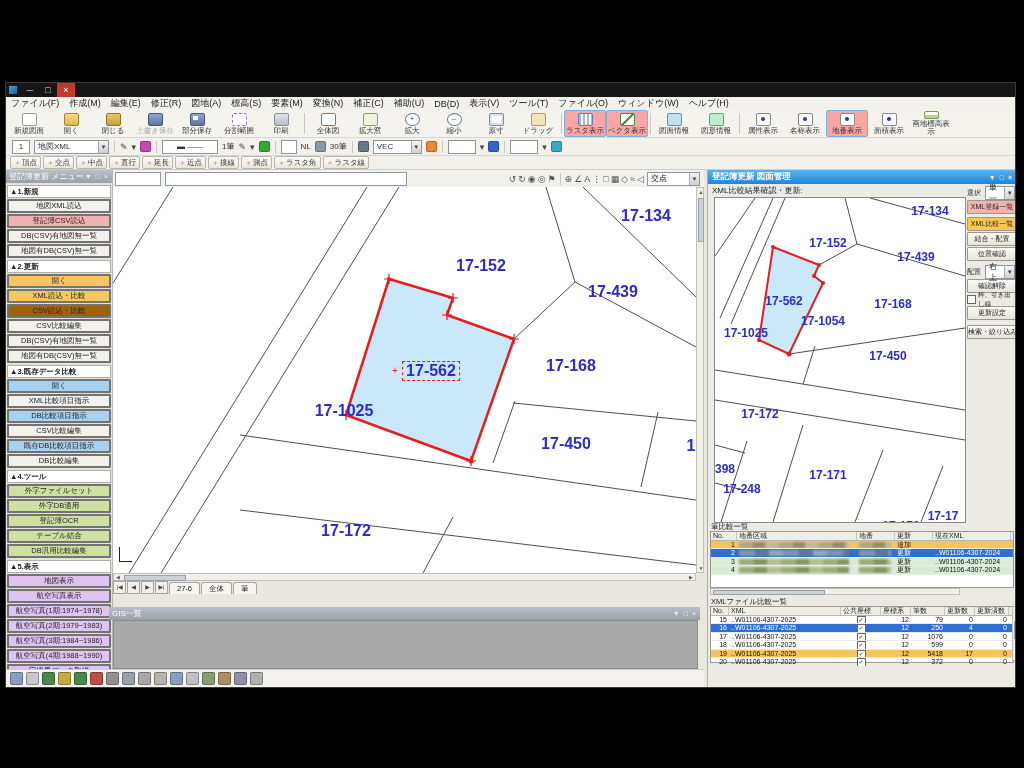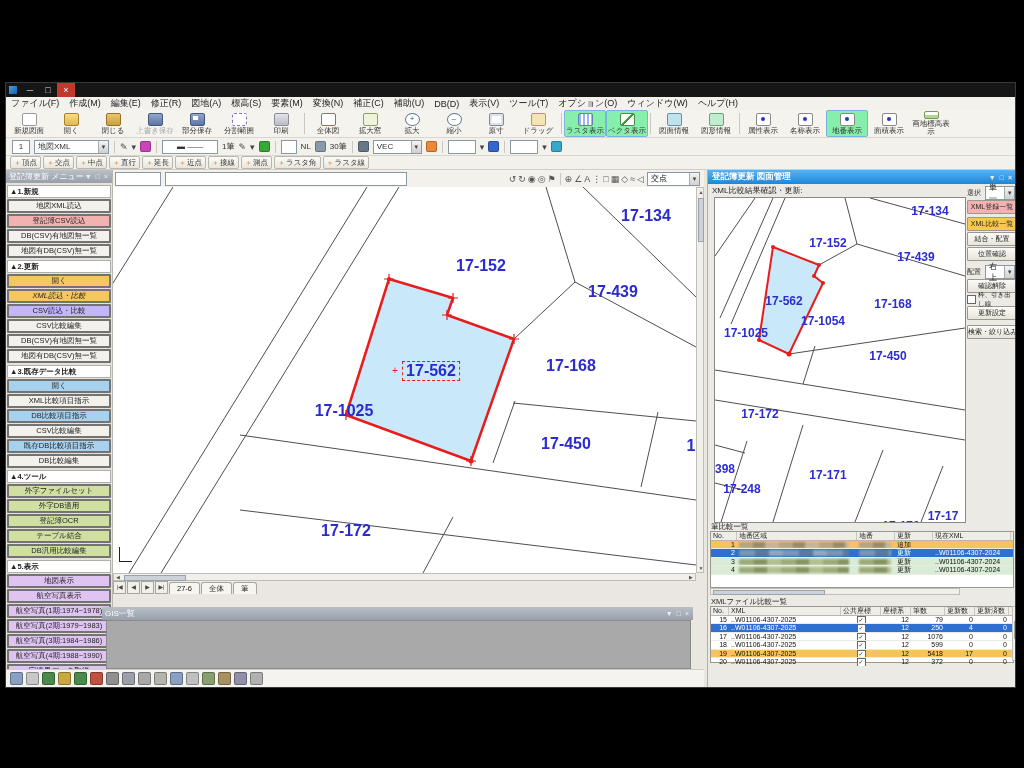--- a/index.html
+++ b/index.html
@@ -10,21 +10,21 @@
   #appico{width:8px;height:8px;background:linear-gradient(135deg,#3fa0e8,#1c5fa8);margin:0 4px 0 3px;flex:0 0 auto}
   #ttl{flex:1 1 auto;overflow:hidden;text-overflow:ellipsis}
   .wbtn{width:18px;text-align:center;color:#ddd;font-size:9px;flex:0 0 auto;line-height:14px}
   .wbtn.close{background:#c0392b;color:#fff}
   
   #menubar{position:absolute;left:0;top:14px;width:100%;height:13px;background:#f2f1ec;border-bottom:1px solid #d4d2ca;display:flex;align-items:center;font-size:9px;color:#222}
   .mi{padding:0 5px;cursor:default}
   
   #tb1{position:absolute;left:0;top:27px;width:100%;height:28px;background:#f4f3ee;border-bottom:1px solid #d8d6ce;display:flex;align-items:stretch;padding-left:2px;box-sizing:border-box}
   .tbtn{width:40px;display:flex;flex-direction:column;align-items:center;justify-content:center;font-size:7.5px;color:#333;border:1px solid transparent;border-radius:2px;line-height:8px;text-align:center}
-  .tbtn.act{background:#86efac;border-color:#7ab2e0}
+  .tbtn.act{background:#fca5a5;border-color:#7ab2e0}
   .tbtn.dis{color:#a8a8a8}
   .tsep{width:1px;background:#c9c7bf;margin:3px 2px}
   .ic{width:13px;height:11px;margin-bottom:1px;border-radius:2px;position:relative}
   .ic-doc{background:#fff;border:1px solid #9a9a9a}
   .ic-fold{background:linear-gradient(#f8dc84,#e0b850);border:1px solid #a8802e}
   .ic-foldc{background:linear-gradient(#e8c868,#c8a040);border:1px solid #97702a}
   .ic-save,.ic-savep{background:linear-gradient(#94a8cc,#5c74a4);border:1px solid #44587e}
   .ic-savep:after{content:"";position:absolute;left:2px;top:2px;width:5px;height:4px;background:#fff}
   .ic-split{background:#fff;border:1px dashed #9070c0}
   .ic-print{background:linear-gradient(#e2e4ea,#b8bcc6);border:1px solid #8a8e98}
@@ -72,21 +72,21 @@
   .psel:before{content:"+";position:absolute;left:-11px;top:3px;color:#e81c1c;font-size:10px;font-weight:normal}
   .vscroll{position:absolute;width:8px;background:#f0efe9;border:1px solid #c0beb6;box-sizing:border-box}
   .hscroll{position:absolute;height:8px;background:#f0efe9;border:1px solid #c0beb6;box-sizing:border-box}
   .thumb{position:absolute;background:#cdd2d8;border:1px solid #9aa2ac}
   .sarrow{position:absolute;font-size:5px;color:#555;text-align:center;width:8px;line-height:8px}
   #tabsrow{position:absolute;left:0;top:411px;width:100%;height:13px;display:flex;align-items:flex-end;font-size:7.5px;background:#e9e7e0}
   .tnav{width:11px;height:11px;border:1px solid #a8a6a0;background:#f0efe9;font-size:6px;line-height:10px;text-align:center;color:#444;margin-right:1px}
   .tab{height:11px;line-height:11px;padding:0 7px;background:#f6f5f0;border:1px solid #a8a6a0;border-bottom:none;border-radius:3px 3px 0 0;margin-right:1px;color:#222}
   #axis{position:absolute;left:6px;top:360px;width:12px;height:14px;border-left:1px solid #222;border-bottom:1px solid #222;font-size:6px;color:#222}
   
-  #gis{position:absolute;left:96px;top:524px;width:591px;height:53px}
+  #gis{position:absolute;left:103px;top:524px;width:591px;height:53px}
   #giscontent{position:absolute;left:4px;top:13px;width:583px;height:47px;background:#a9a9a9;border:1px solid #8a8a8a}
   
   #statusstrip{position:absolute;left:0;top:586px;width:698px;height:18px;background:#f4f3ef;border-top:1px solid #cfcdc5;display:flex;align-items:center;padding-left:4px;box-sizing:border-box}
   .sic{width:11px;height:11px;border-radius:2px;margin-right:3px;border:1px solid rgba(0,0,0,.3)}
   
   #rp{position:absolute;left:701px;top:87px;width:310px;height:517px;background:#eceae4;border-left:1px solid #b0aea8;box-sizing:border-box}
   #rphead{height:14px;background:linear-gradient(#58b2f2,#1f86d8);color:#fff;font-size:8.5px;font-weight:bold;display:flex;align-items:center;justify-content:space-between;padding:0 4px}
   #rpsub{height:12px;font-size:8px;color:#222;padding:1px 0 0 4px}
   #minimap{position:absolute;left:6px;top:27px;width:250px;height:324px;background:#fff;border:1px solid #8a8a8a;overflow:hidden}
   #rbtns{position:absolute;left:259px;top:16px;width:50px}
@@ -138,21 +138,21 @@
       <span class="mi">修正(R)</span>
       <span class="mi">図地(A)</span>
       <span class="mi">標高(S)</span>
       <span class="mi">要素(M)</span>
       <span class="mi">変換(N)</span>
       <span class="mi">補正(C)</span>
       <span class="mi">補助(U)</span>
       <span class="mi">DB(D)</span>
       <span class="mi">表示(V)</span>
       <span class="mi">ツール(T)</span>
-      <span class="mi">オプション(O)</span>
+      <span class="mi">ファイル(O)</span>
       <span class="mi">ウィンドウ(W)</span>
       <span class="mi">ヘルプ(H)</span>
     </div>
   <div id="tb1">
       <div class="tbtn">
         <div class="ic ic-doc"></div>
         <span>新規図面</span>
       </div>
       <div class="tbtn">
         <div class="ic ic-fold"></div>
@@ -329,22 +329,22 @@
       <span class="phbtns">▼ □ ×</span>
     </div>
     <div id="sbody">
         <div class="shead">▲1.新規</div>
         <div class="sitem" style="background: rgb(242, 241, 236);">地図XML読込</div>
         <div class="sitem" style="background: rgb(242, 178, 178);">登記簿CSV読込</div>
         <div class="sitem" style="background: rgb(242, 241, 236);">DB(CSV)有地図無一覧</div>
         <div class="sitem" style="background: rgb(242, 241, 236);">地図有DB(CSV)無一覧</div>
         <div class="shead">▲2.更新</div>
         <div class="sitem" style="background: rgb(246, 199, 94);">開く</div>
-        <div class="sitem" style="background: rgb(246, 199, 94); font-style: italic;">XML読込・比較</div>
-        <div class="sitem" style="background: #c4b5fd;">CSV読込・比較</div>
+        <div class="sitem" style="background: rgb(246, 199, 94);">XML読込・比較</div>
+        <div class="sitem" style="background: #a16207;">CSV読込・比較</div>
         <div class="sitem" style="background: rgb(242, 241, 236);">CSV比較編集</div>
         <div class="sitem" style="background: rgb(242, 241, 236);">DB(CSV)有地図無一覧</div>
         <div class="sitem" style="background: rgb(242, 241, 236);">地図有DB(CSV)無一覧</div>
         <div class="shead">▲3.既存データ比較</div>
         <div class="sitem" style="background: rgb(166, 210, 240);">開く</div>
         <div class="sitem" style="background: rgb(242, 241, 236);">XML比較項目指示</div>
         <div class="sitem" style="background: rgb(166, 210, 240);">DB比較項目指示</div>
         <div class="sitem" style="background: rgb(242, 241, 236);">CSV比較編集</div>
         <div class="sitem" style="background: rgb(166, 210, 240);">既存DB比較項目指示</div>
         <div class="sitem" style="background: rgb(242, 241, 236);">DB比較編集</div>

